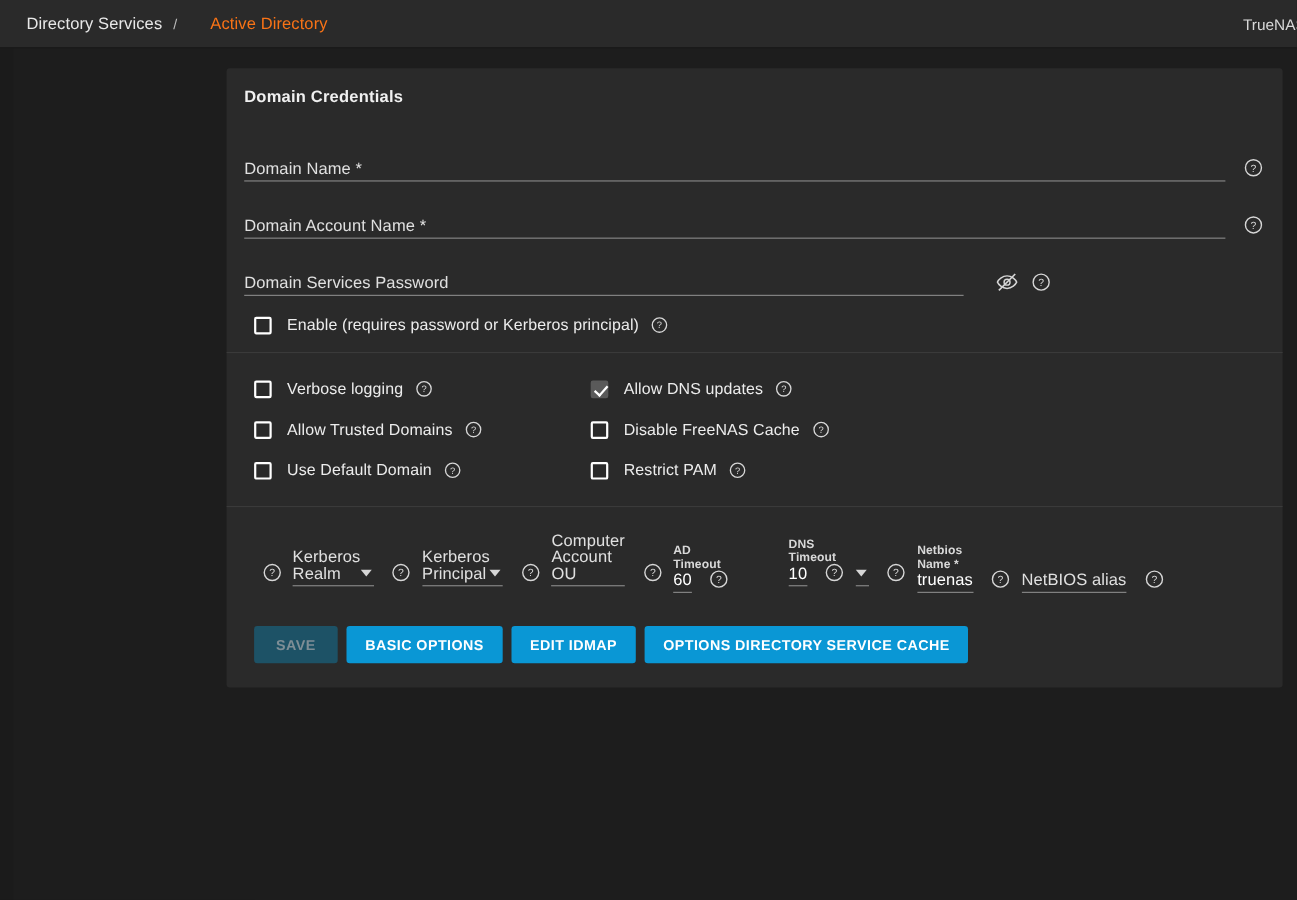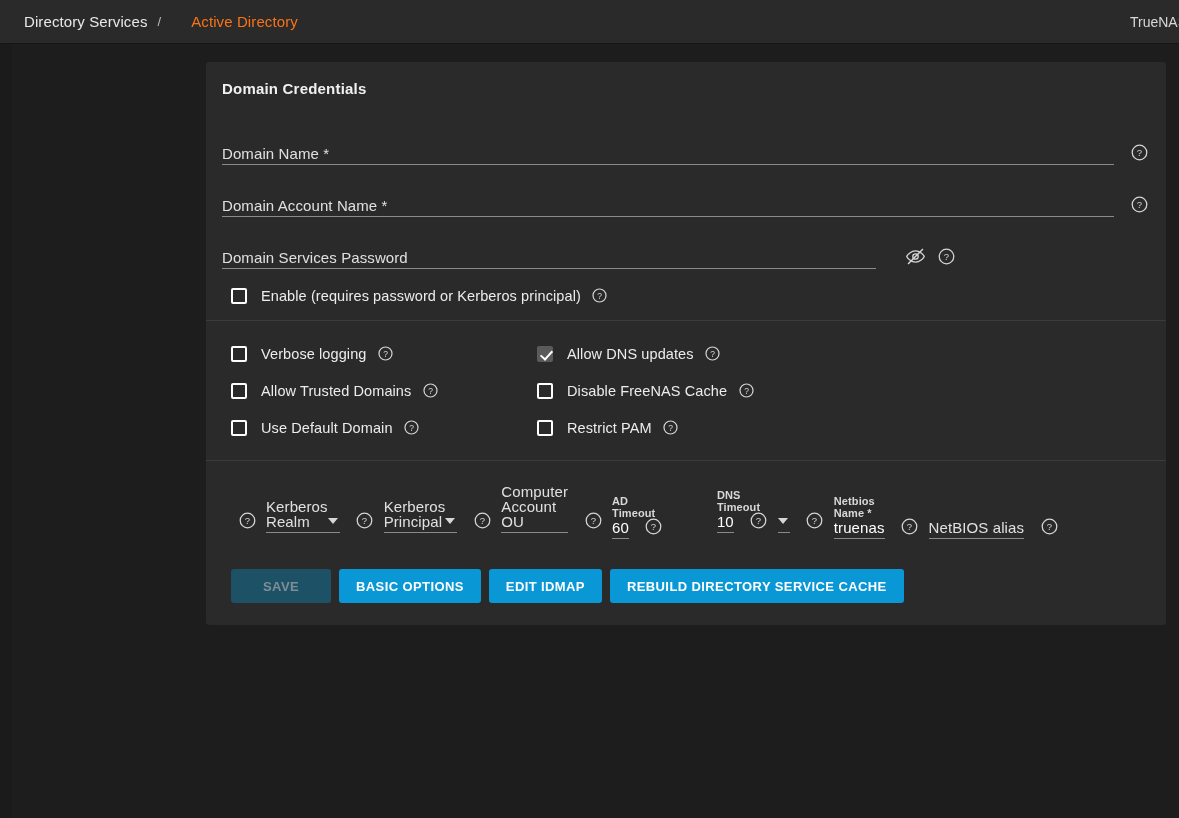--- a/index.html
+++ b/index.html
@@ -239,21 +239,21 @@
     cursor: pointer;
     display: inline-flex;
     align-items: center;
     justify-content: center;
     white-space: nowrap;
   }
   .btn.disabled {
     background: #1d5266;
     color: #7e8e96;
     cursor: default;
-    padding: 0 32px;
+    padding: 0 20px;
   }
 </style>
 </head>
 <body>
 
 <div class="toolbar">
   <div class="toolbar-left">
     <div class="breadcrumb">
       <span class="crumb-link">Directory Services</span>
       <span class="crumb-sep">/</span>
@@ -550,19 +550,19 @@
           </div>
 
         </div>
 
       </div>
 
       <div class="btn-row">
         <button class="btn disabled">SAVE</button>
         <button class="btn">BASIC OPTIONS</button>
         <button class="btn">EDIT IDMAP</button>
-        <button class="btn">REBUILD DIRECTORY SERVICE CACHE</button>
+        <button class="btn">OPTIONS DIRECTORY SERVICE CACHE</button>
       </div>
 
     </div>
 
   </div>
 </div>
 
 </body></html>

